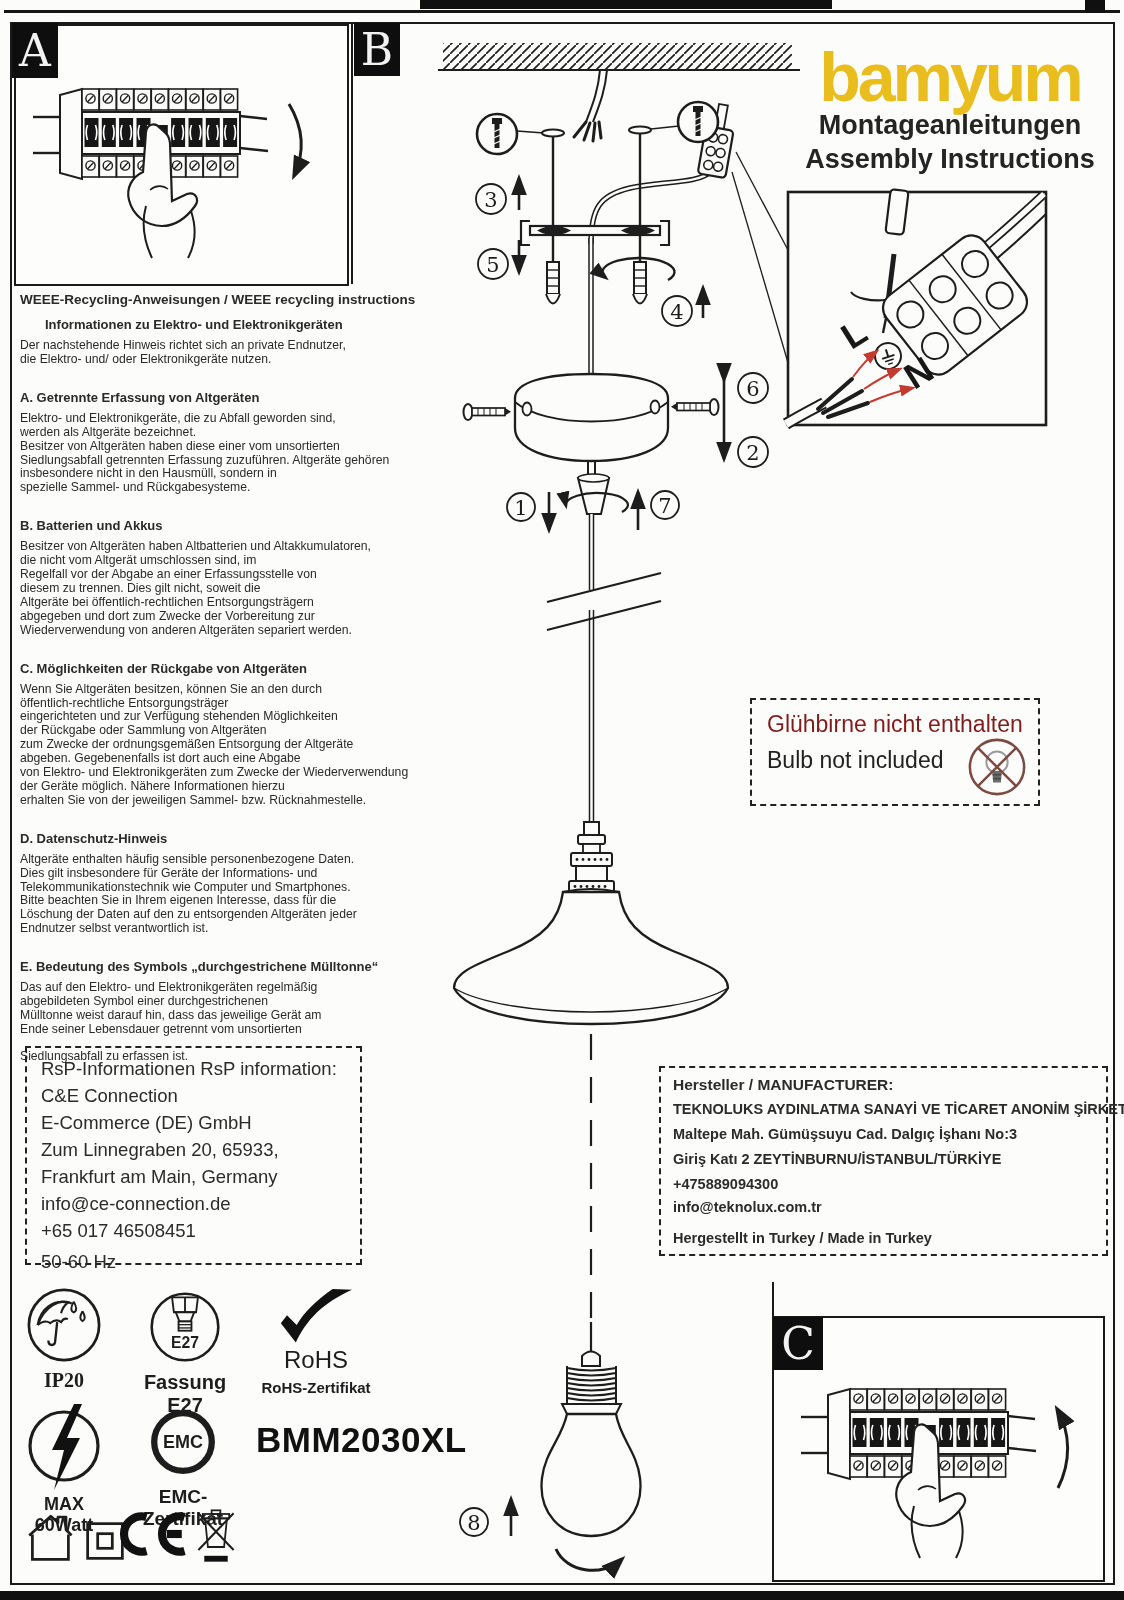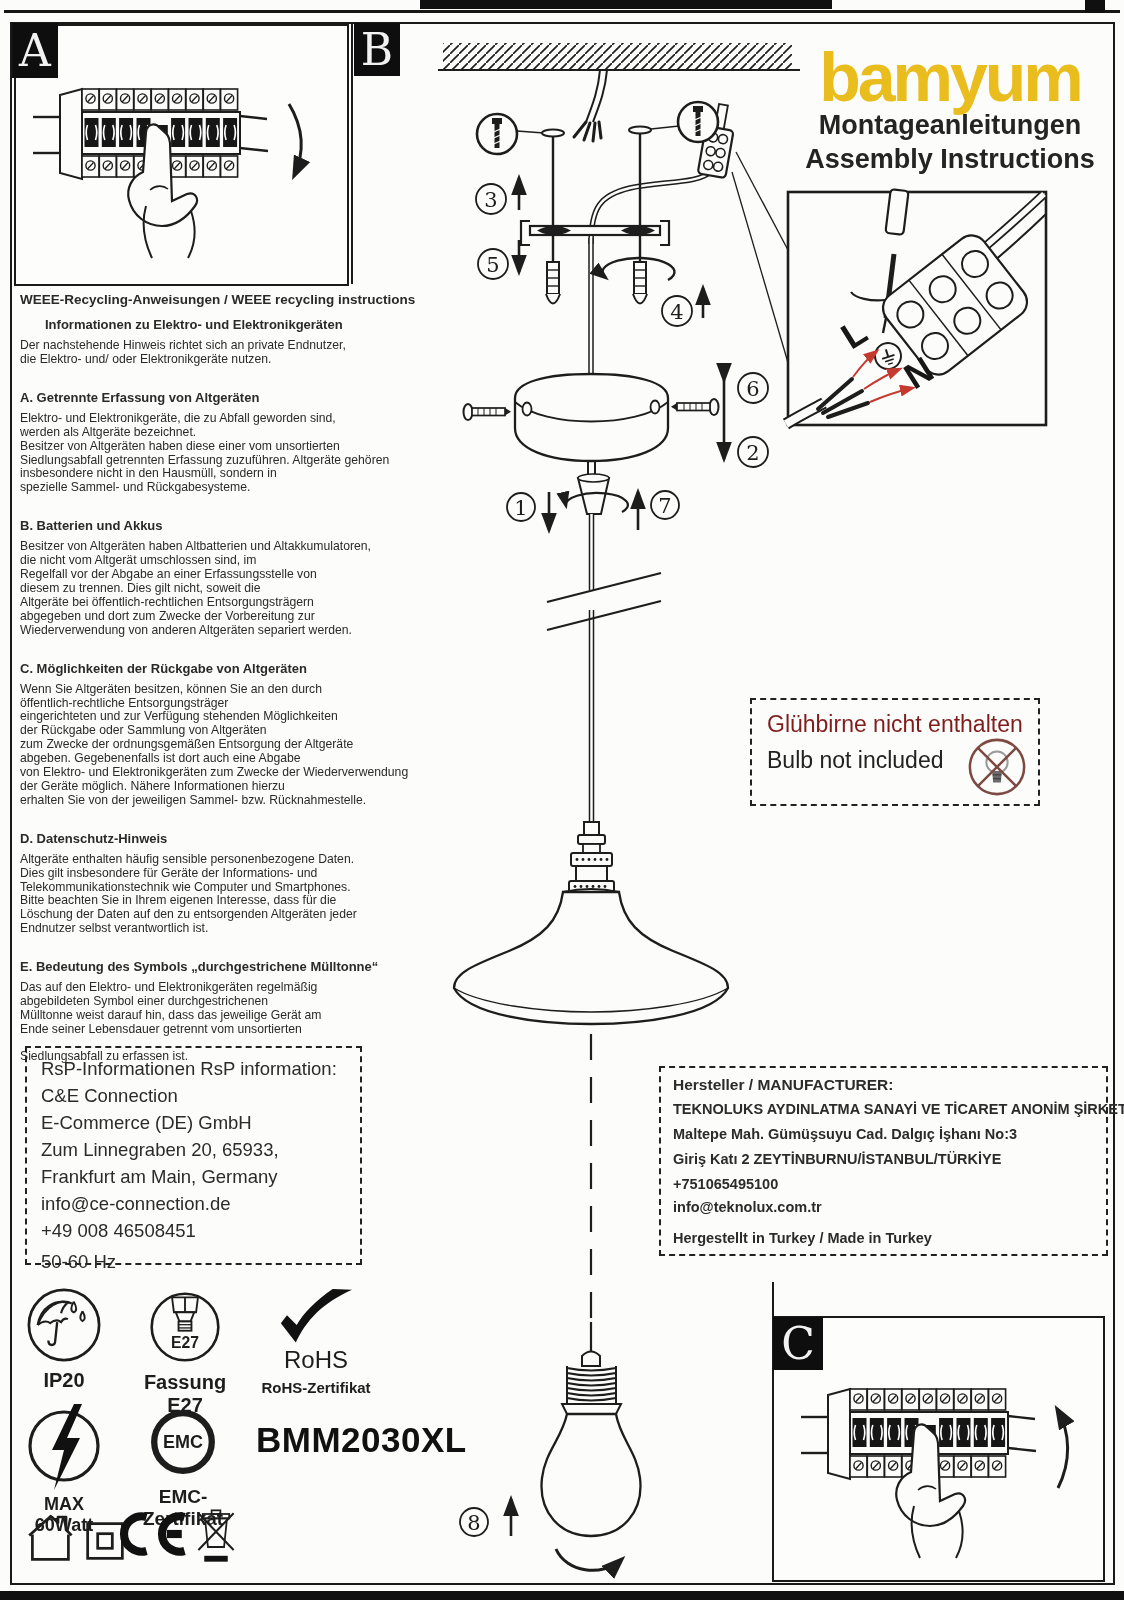--- a/index.html
+++ b/index.html
@@ -38,21 +38,21 @@
   .bulb-note .l1{position:absolute;left:15px;top:11px;font-size:23px;color:#7f1d1d;}
   .bulb-note .l2{position:absolute;left:15px;top:47px;font-size:23px;color:#222;}
   .bulb-note svg{position:absolute;right:10px;top:36px;}
   .rsp{position:absolute;left:25px;top:1046px;width:333px;height:215px;border:2.5px dashed #222;z-index:3;}
   .rsp .ln{position:absolute;left:14px;font-size:18.5px;color:#2b2b2b;white-space:nowrap;}
   .mfr{position:absolute;left:659px;top:1066px;width:445px;height:186px;border:2.5px dashed #222;z-index:3;}
   .mfr .ln{position:absolute;left:12px;font-size:14.5px;font-weight:700;color:#2b2b2b;white-space:nowrap;}
   
   .cert{position:absolute;text-align:center;z-index:3;}
   .cert .lab{font-weight:700;color:#1d1d1d;}
-  .ip20{left:22px;top:1286px;width:84px;} .ip20 .lab{font-size:20px;margin-top:1px;}
+  .ip20{left:22px;top:1286px;width:84px;font-family:Liberation Serif, serif;} .ip20 .lab{font-size:20px;margin-top:1px;}
   .e27{left:124px;top:1290px;width:122px;} .e27 .lab{font-size:20px;margin-top:3px;}
   .rohs{left:258px;top:1288px;width:116px;} .rohs .big{font-size:24px;font-weight:400;margin-top:-4px;letter-spacing:0;}
   .rohs .lab{font-size:15px;margin-top:5px;}
   .maxw{left:16px;top:1400px;width:96px;} .maxw .lab{font-size:18px;margin-top:-2px;}
   .emcx{left:124px;top:1406px;width:118px;} .emcx .lab{font-size:19px;margin-top:4px;}
   .model{position:absolute;left:256px;top:1420px;font-size:35px;font-weight:800;color:#111;z-index:3;letter-spacing:0.5px;}
   .mark{position:absolute;z-index:3;}
   
   svg.diagram{position:absolute;left:0;top:0;z-index:2;pointer-events:none;}
   .stepnum{font-family:"DejaVu Serif",serif;font-size:21px;fill:#1d1d1d;}
@@ -479,30 +479,30 @@
     </svg>
   </div>
 
   <div class="rsp">
     <div class="ln" style="top:10px">RsP-Informationen RsP information:</div>
     <div class="ln" style="top:37px">C&amp;E Connection</div>
     <div class="ln" style="top:64px">E-Commerce (DE) GmbH</div>
     <div class="ln" style="top:91px">Zum Linnegraben 20, 65933,</div>
     <div class="ln" style="top:118px">Frankfurt am Main, Germany</div>
     <div class="ln" style="top:145px">info@ce-connection.de</div>
-    <div class="ln" style="top:172px">+49 008 46508451</div>
+    <div class="ln" style="top:172px">+65 017 46508451</div>
     <div class="ln" style="top:203px">50-60 Hz</div>
   </div>
 
   <div class="mfr">
     <div class="ln" style="top:8px;font-size:15.5px">Hersteller / MANUFACTURER:</div>
     <div class="ln" style="top:33px">TEKNOLUKS AYDINLATMA SANAYİ VE TİCARET ANONİM ŞİRKETİ</div>
     <div class="ln" style="top:58px">Maltepe Mah. Gümüşsuyu Cad. Dalgıç İşhanı No:3</div>
     <div class="ln" style="top:83px">Giriş Katı 2 ZEYTİNBURNU/İSTANBUL/TÜRKİYE</div>
-    <div class="ln" style="top:108px">+751065495100</div>
+    <div class="ln" style="top:108px">+475889094300</div>
     <div class="ln" style="top:131px">info@teknolux.com.tr</div>
     <div class="ln" style="top:162px">Hergestellt in Turkey / Made in Turkey</div>
   </div>
 
   <div class="cert ip20">
     <svg width="78" height="78" viewBox="0 0 80 80">
       <circle cx="40" cy="40" r="36" fill="none" stroke="#1d1d1d" stroke-width="2.8"></circle>
       <path d="M13,40 C16,22 30,14 44,17 C40,20 38,24 37,28 M13,40 Q20,34 26,38 Q32,33 37,37 Q40,32 44,34" fill="none" stroke="#1d1d1d" stroke-width="2.2"></path>
       <path d="M13,40 C20,21 36,12 48,18" fill="none" stroke="#1d1d1d" stroke-width="2.2"></path>
       <path d="M33,37 L31,56 C31,62 24,62 24,56" fill="none" stroke="#1d1d1d" stroke-width="2.4"></path>

